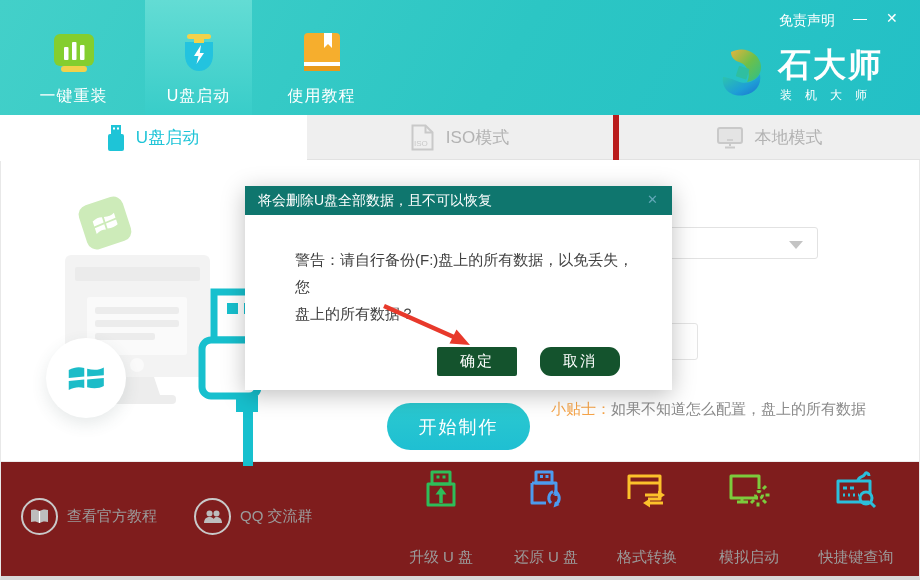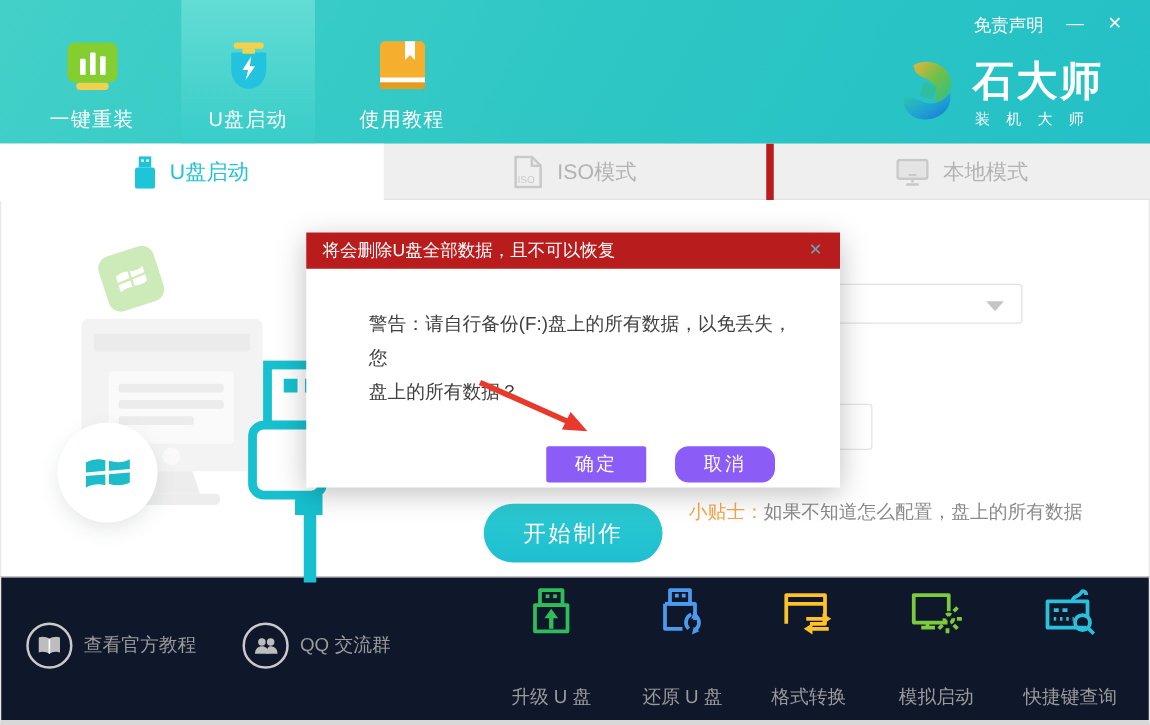--- a/index.html
+++ b/index.html
@@ -51,31 +51,31 @@
   .start-btn { position:absolute; left:387px; top:403px; width:143px; height:47px; border-radius:24px;
                background:linear-gradient(180deg,#2BC9D0,#1FBFD2); color:#fff; font-size:18px; letter-spacing:2px;
                display:flex; align-items:center; justify-content:center; cursor:pointer; z-index:1; }
   .tip { position:absolute; left:551px; top:400px; font-size:15px; z-index:1; white-space:nowrap; }
   .tip .tip-label { color:#F6A448; }
   .tip .tip-text { color:#8A8A8A; }
 
   
   .dialog { position:absolute; left:245px; top:186px; width:427px; height:204px; background:#fff;
             box-shadow:0 5px 22px rgba(0,0,0,.25); z-index:10; }
-  .dialog-bar { height:29px; background:#b91c1c; color:#fff; font-size:14px; line-height:29px; padding-left:13px; }
+  .dialog-bar { height:29px; background:#0f766e; color:#fff; font-size:14px; line-height:29px; padding-left:13px; }
   .dialog-close { position:absolute; right:14px; top:6px; color:#63A8B8; font-size:13px; cursor:pointer; line-height:16px; }
   .dialog-body { position:absolute; left:50px; top:60px; width:345px; color:#404040; font-size:15px; line-height:27px; }
-  .dlg-btn { position:absolute; top:171px; width:80px; height:29px; background:#8b5cf6; color:#fff; font-size:15px;
+  .dlg-btn { position:absolute; top:161px; width:80px; height:29px; background:#14532d; color:#fff; font-size:15px;
              border:none; border-radius:2px; display:flex; align-items:center; justify-content:center;
              letter-spacing:2px; cursor:pointer; }
   .dlg-ok { left:192px; } .dlg-cancel { left:295px;border-radius:11px; }
   .red-arrow { position:absolute; left:378px; top:298px; z-index:20; pointer-events:none; }
 
   
-  .footer { position:absolute; left:0; top:461px; width:920px; height:119px; background:#0f172a;
+  .footer { position:absolute; left:0; top:461px; width:920px; height:119px; background:#7f1d1d;
             border-top:1px solid #ECECEC; border-bottom:4px solid #D8D8D8;
             border-left:1px solid #E8E8E8; border-right:1px solid #E8E8E8; z-index:1; }
   .help-link { position:absolute; top:36px; display:flex; align-items:center; cursor:pointer; }
   .help-link.l1 { left:20px; } .help-link.l2 { left:193px; }
   .help-circle { width:37px; height:37px; border:2px solid #C9C9C9; border-radius:50%;
                  display:flex; align-items:center; justify-content:center; }
   .help-label { margin-left:9px; color:#9B9B9B; font-size:15px; }
   .tool { position:absolute; top:7px; width:110px; display:flex; flex-direction:column; align-items:center; cursor:pointer;gap:28px; }
   .tool .tool-label { margin-top:7px; color:#9B9B9B; font-size:15px; white-space:nowrap; }
   .t0{left:385px;} .t1{left:490px;} .t2{left:591px;} .t3{left:693px;} .t4{left:800px;}

